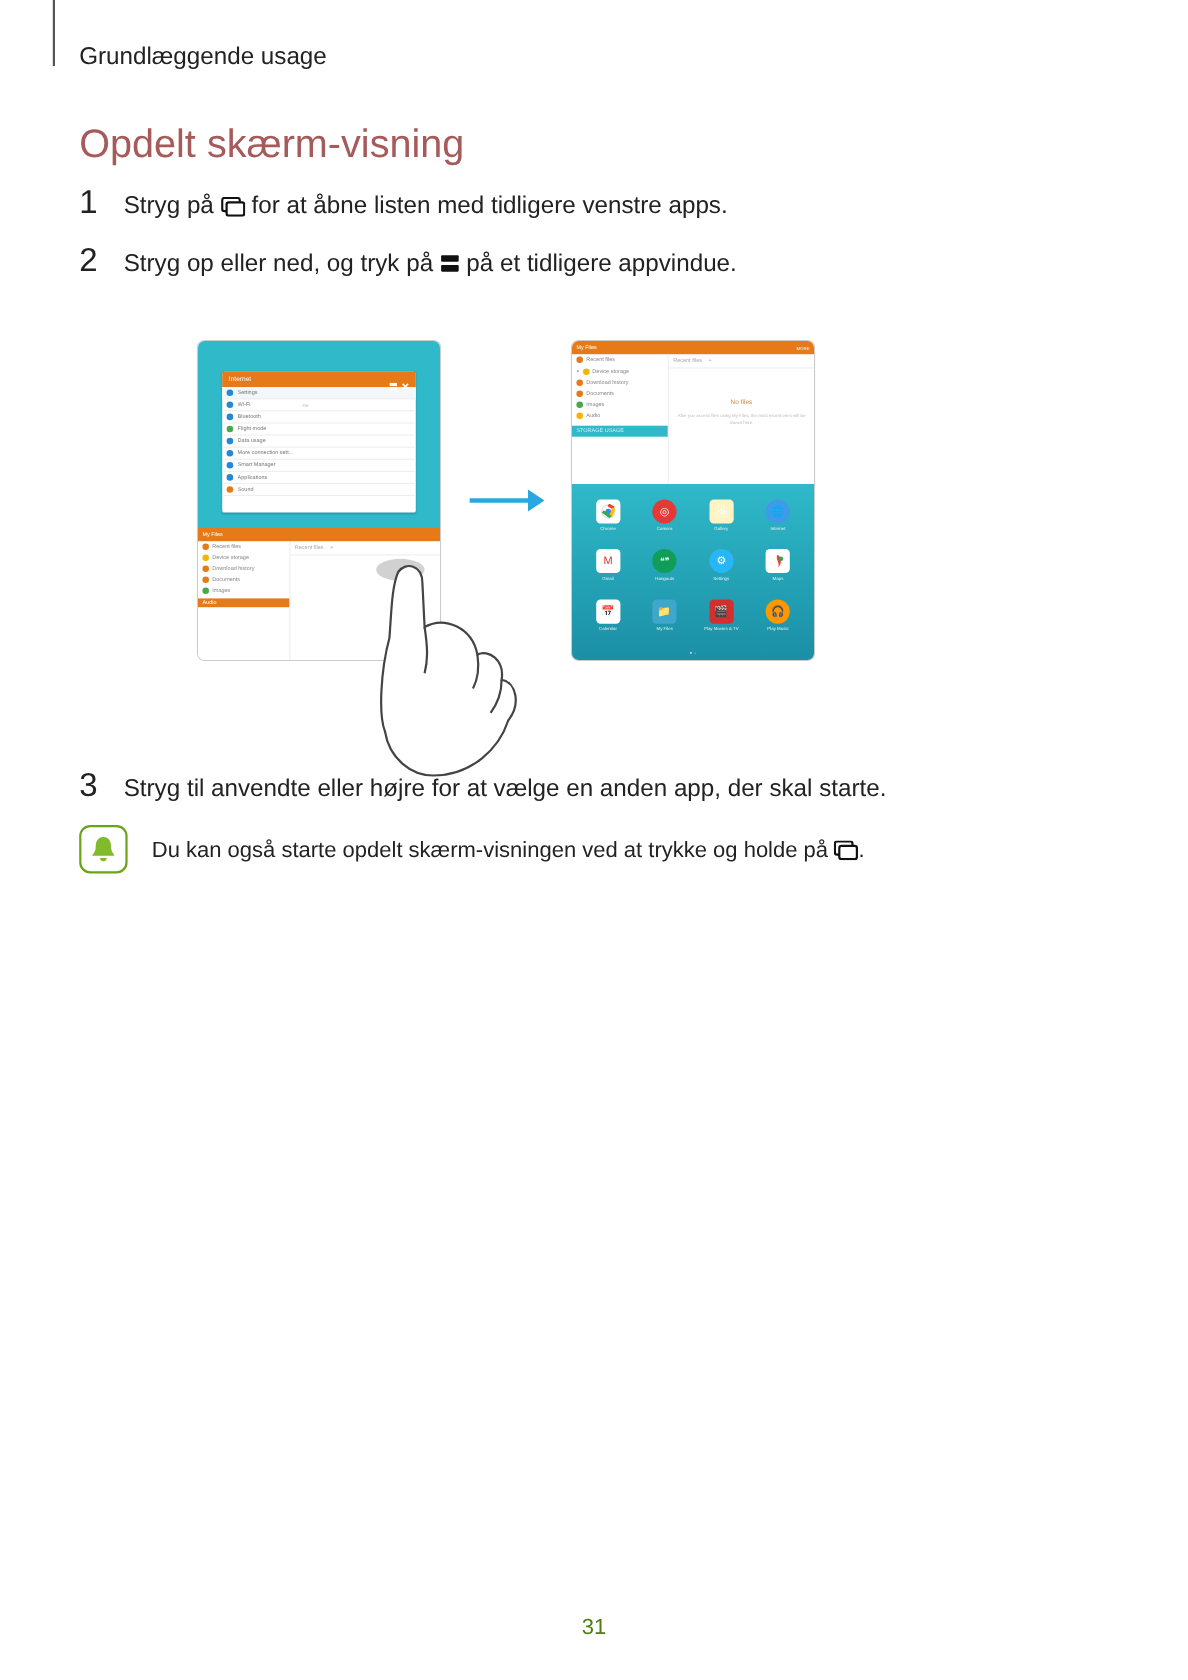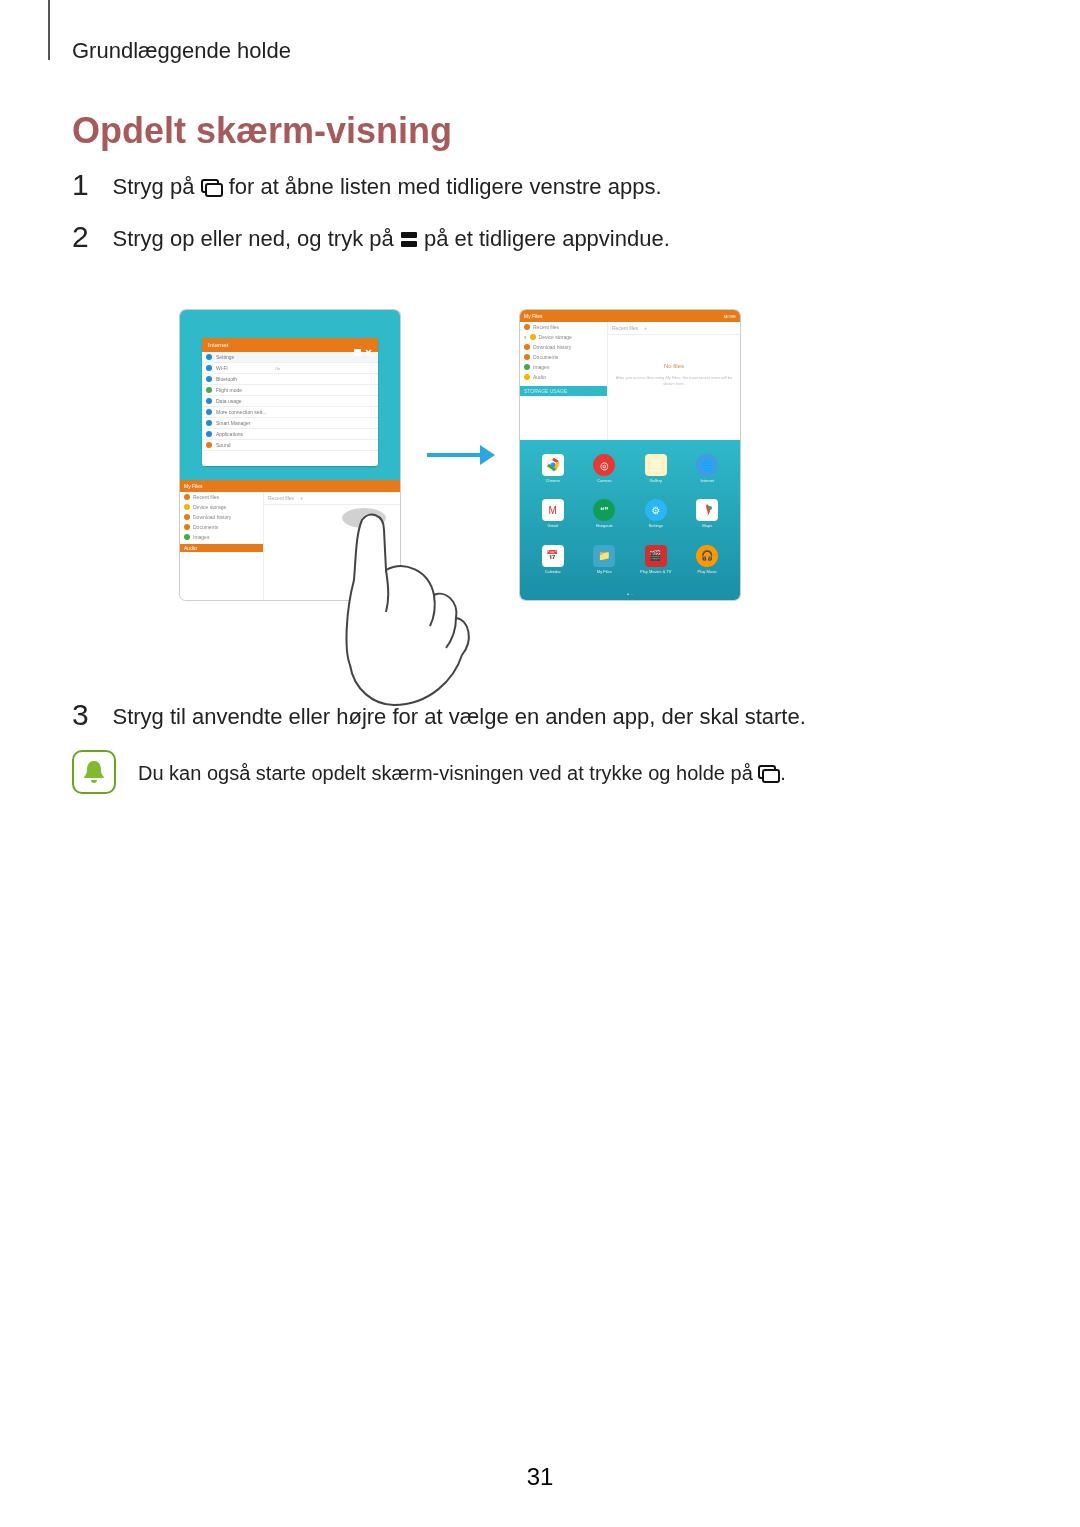--- a/index.html
+++ b/index.html
@@ -24,21 +24,21 @@
     left: 72px;
     top: 38px;
     font-size: 22px;
     color: #222;
   }
   .title {
     position: absolute;
     left: 72px;
     top: 110px;
     font-size: 36px;
-    font-weight: 700;
+    font-weight: 400;
     color: #a65a5a;
   }
   .step {
     position: absolute;
     left: 72px;
     right: 80px;
   }
   .step-num {
     display: inline-block;
     font-size: 30px;
@@ -277,29 +277,29 @@
     max-width: 820px;
     padding-top: 8px;
   }
 
   .page-num {
     position: absolute;
     bottom: 36px;
     left: 0;
     right: 0;
     text-align: center;
-    font-size: 24px;
-    color: #000000;
+    font-size: 20px;
+    color: #4d7c0f;
   }
 </style>
 </head>
 <body>
 
 <div class="header-rule"></div>
-<div class="breadcrumb">Grundlæggende holde</div>
+<div class="breadcrumb">Grundlæggende usage</div>
 
 <h1 class="title">Opdelt skærm-visning</h1>
 
 <div class="step step1">
   <span class="step-num">1</span>
   <span class="step-body">
     <span>Stryg på </span>
     <span class="inline-icon">
       <svg width="22" height="18" viewBox="0 0 22 18">
           <rect x="1" y="1" width="16" height="12" rx="2" fill="none" stroke="#111" stroke-width="2"></rect>

